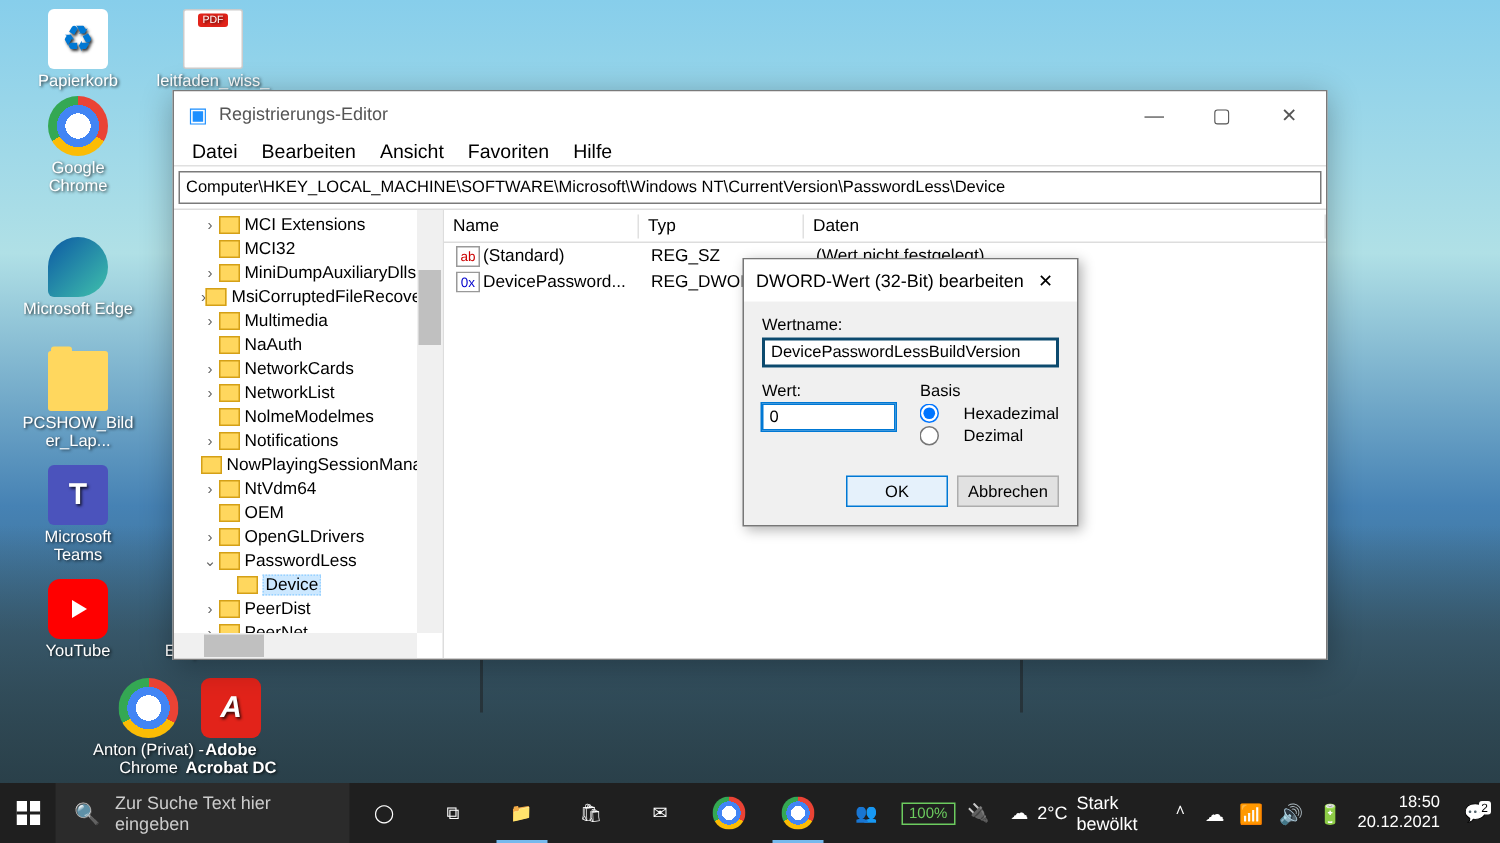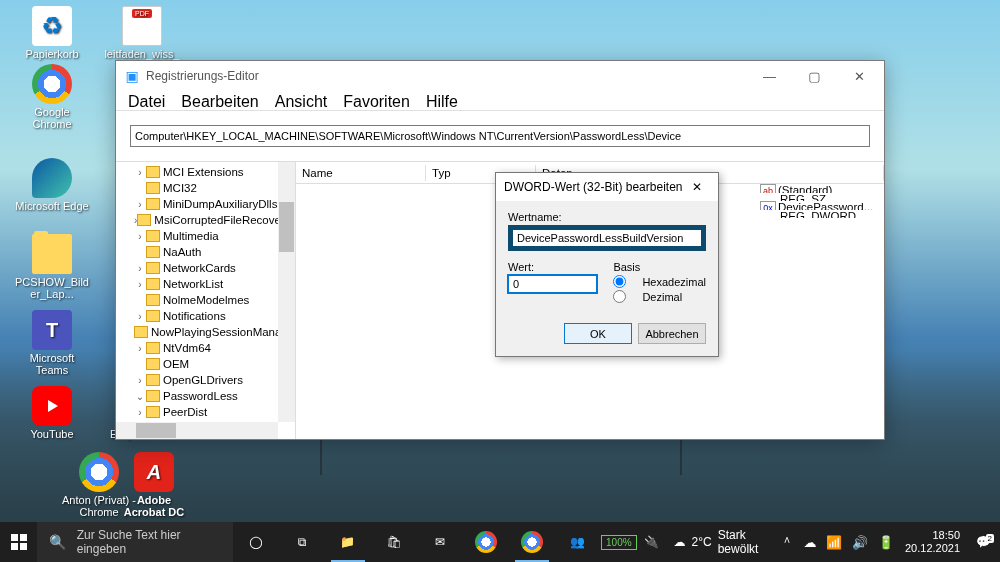--- a/index.html
+++ b/index.html
@@ -33,54 +33,54 @@
 .ico-acrobat { background:#E2231A; border-radius:6px; position:relative; }
 .ico-acrobat::after { content:"A"; color:#fff; font-size:20px; font-style:italic; font-weight:bold; }
 
 .regedit-window { position:absolute; top:60px; left:115px; width:770px; height:380px; background:#fff; border:1px solid #7a7a7a; box-shadow:0 4px 20px rgba(0,0,0,0.3); display:flex; flex-direction:column; }
 .titlebar { height:30px; display:flex; align-items:center; padding:0 2px 0 8px; background:#fff; font-size:12px; color:#555; }
 .titlebar .app-icon { width:16px; height:16px; margin-right:6px; display:inline-flex; align-items:center; justify-content:center; color:#1E90FF; font-size:14px; }
 .titlebar .spacer { flex:1; }
 .win-btn { width:45px; height:30px; display:inline-flex; align-items:center; justify-content:center; font-size:13px; color:#555; cursor:pointer; }
 
 .menubar { height:20px; background:#fff; border-bottom:1px solid #e0e0e0; padding:0 4px; display:flex; }
-.menu-item { padding:2px 8px; font-size:16px; color:#000; cursor:pointer; }
-
-.addressbar { height:22px; border:1px solid #7a7a7a; margin:14px; padding:2px 4px; font-size:11px; display:flex; align-items:center; }
+.menu-item { padding:2px 8px; font-size:13px; color:#000; cursor:pointer; }
+
+.addressbar { height:22px; border:1px solid #7a7a7a; margin:3px; padding:2px 4px; font-size:11px; display:flex; align-items:center; }
 
 .reg-body { flex:1; display:flex; border-top:1px solid #ddd; overflow:hidden; }
 .tree-panel { width:180px; border-right:1px solid #ddd; overflow:hidden; position:relative; background:#fff; font-size:11.5px; }
 .tree-panel .scrollbar-v { position:absolute; right:0; top:0; bottom:17px; width:17px; background:#f0f0f0; }
 .tree-panel .scrollbar-v .thumb { position:absolute; top:40px; height:50px; left:1px; right:1px; background:#c0c0c0; }
 .tree-panel .scrollbar-h { position:absolute; left:0; right:17px; bottom:0; height:17px; background:#f0f0f0; display:flex; align-items:center; }
 .tree-panel .scrollbar-h .thumb { height:15px; width:40px; margin-left:20px; background:#c0c0c0; }
 .tree-content { position:absolute; top:0; left:0; right:17px; bottom:17px; overflow:hidden; padding:2px 0; }
 .tree-row { display:flex; align-items:center; height:16px; padding-left:6px; white-space:nowrap; cursor:pointer; }
 .tree-row .tw { display:inline-block; width:12px; text-align:center; color:#666; font-size:10px; }
 .tree-row .fold { width:14px; height:12px; background:#FFD75E; border:1px solid #D4A017; margin-right:3px; flex-shrink:0; }
 .tree-row.selected .lbl { background:#CCE8FF; border:1px dotted #99D1FF; padding:0 1px; }
 .tree-row.sub { padding-left:18px; }
 .tree-row.sub2 { padding-left:30px; }
 
 .list-panel { flex:1; background:#fff; font-size:11.5px; position:relative; }
 .list-header { display:flex; border-bottom:1px solid #ddd; height:22px; align-items:center; }
 .list-header .col { padding:2px 6px; border-right:1px solid #e0e0e0; }
-.list-row { display:flex; height:17px; align-items:flex-end; padding-left:2px;flex-direction:column; }
+.list-row { display:flex; height:17px; align-items:center; padding-left:2px; }
 .list-row .cell { padding:0 6px; overflow:hidden; text-overflow:ellipsis; white-space:nowrap; }
 .val-ico { width:16px; height:14px; margin-right:2px; font-size:9px; display:inline-flex; align-items:center; justify-content:center; border:1px solid #999; }
 .val-ico.sz { color:#c00; }
 .val-ico.dw { color:#00c; }
 
 .dialog { position:absolute; top:172px; left:495px; width:224px; background:#F0F0F0; border:1px solid #777; box-shadow:2px 2px 8px rgba(0,0,0,0.3); font-size:11px; }
 .dialog .dlg-title { height:28px; background:#fff; display:flex; align-items:center; padding:0 8px; font-size:12px; }
 .dialog .dlg-title .spacer { flex:1; }
 .dialog .dlg-close { width:26px; height:20px; display:inline-flex; align-items:center; justify-content:center; cursor:pointer; }
 .dialog .dlg-body { padding:10px 12px; }
 .dlg-label { margin-bottom:2px; }
-.dlg-input { width:100%; border:5px solid #0c4a6e; padding:2px 4px; font-size:11px; margin-bottom:10px; }
+.dlg-input { width:100%; border:2px solid #0c4a6e; padding:2px 4px; font-size:11px; margin-bottom:10px; }
 .dlg-input.focused { border:1px solid #0078D4; outline:1px solid #0078D4; }
 .dlg-row { display:flex; gap:16px; }
 .dlg-col { flex:1; }
 .radio-row { display:flex; align-items:center; gap:16px; margin-bottom:2px; }
 .radio-row input { margin:0; }
 .dlg-buttons { display:flex; justify-content:flex-end; gap:6px; padding:8px 12px 12px; }
 .dlg-btn { min-width:68px; height:21px; border:1px solid #adadad; background:#e1e1e1; font-size:11px; cursor:pointer; }
 .dlg-btn.primary { border:1px solid #0078D4; background:#e5f1fb; }
 
 .taskbar { position:absolute; left:0; right:0; bottom:0; height:40px; background:#1F1F1F; display:flex; align-items:center; color:#fff; font-size:12px; }
@@ -248,20 +248,25 @@
             <div class="tree-row sub">
               <span class="tw">›</span>
               <span class="fold"></span>
               <span class="lbl">OpenGLDrivers</span>
             </div>
             <div class="tree-row sub">
               <span class="tw">⌄</span>
               <span class="fold"></span>
               <span class="lbl">PasswordLess</span>
             </div>
+            <div class="tree-row sub2 selected">
+              <span class="tw"></span>
+              <span class="fold"></span>
+              <span class="lbl">Device</span>
+            </div>
             <div class="tree-row sub">
               <span class="tw">›</span>
               <span class="fold"></span>
               <span class="lbl">PeerDist</span>
             </div>
             <div class="tree-row sub">
               <span class="tw">›</span>
               <span class="fold"></span>
               <span class="lbl">PeerNet</span>
             </div>

